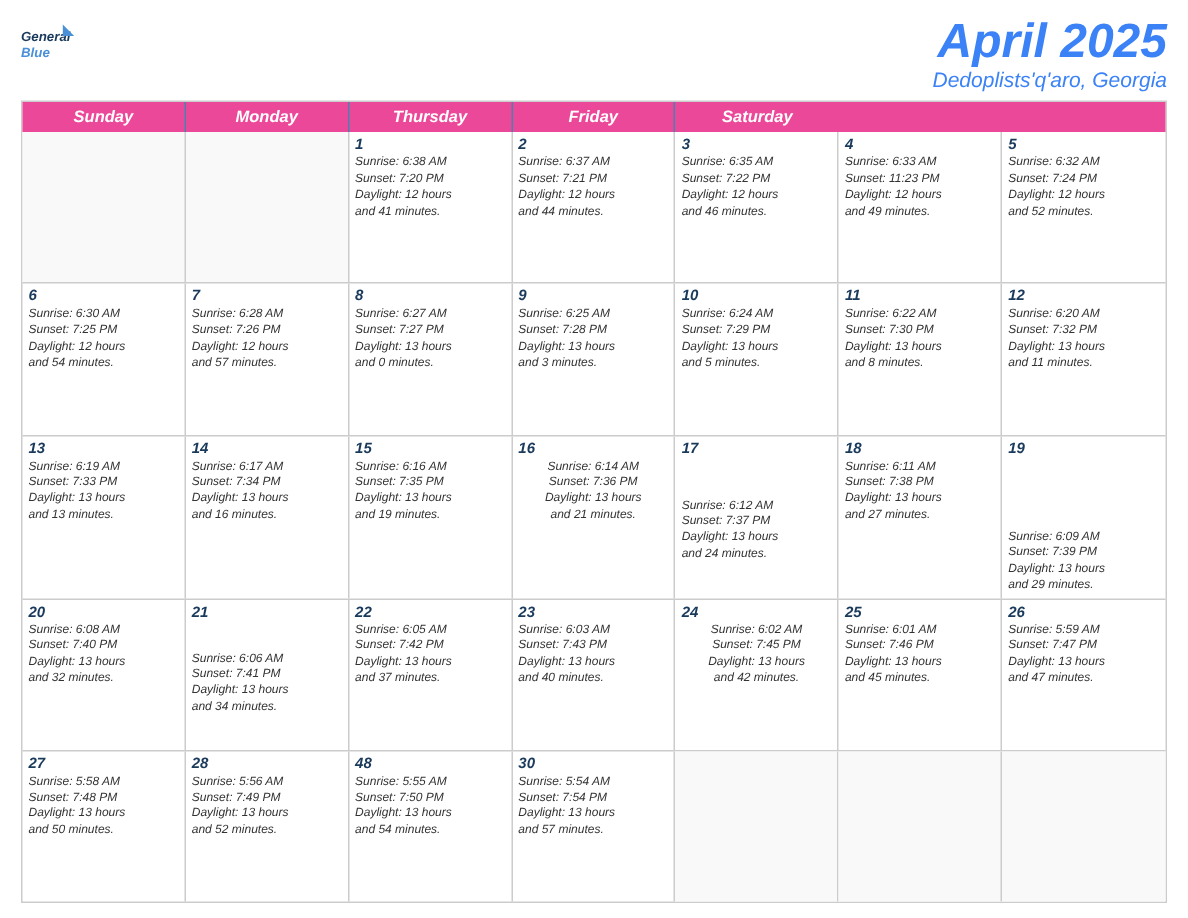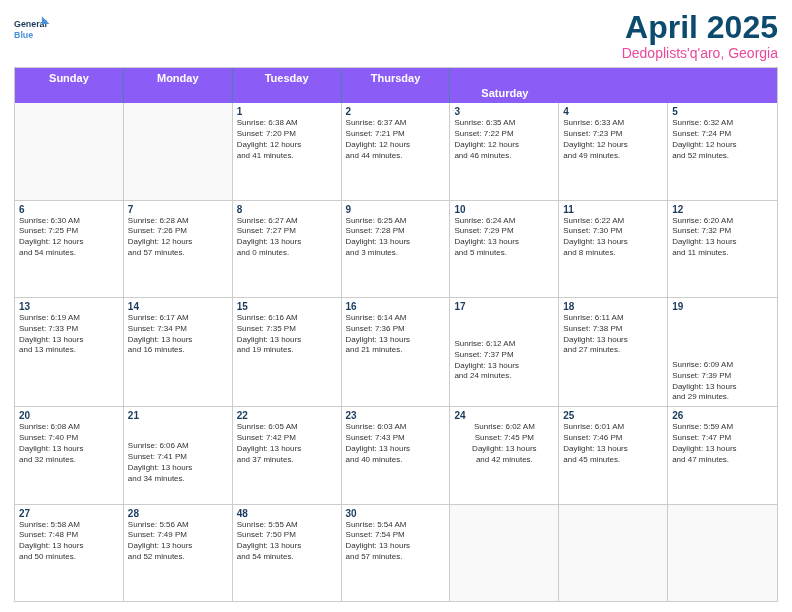--- a/index.html
+++ b/index.html
@@ -9,65 +9,66 @@
       font-family: Arial, sans-serif;
       background: #fff;
       overflow: hidden;
     }
     .page {
       width: 792px;
       height: 612px;
       padding: 10px 14px 10px 14px;
       display: flex;
       flex-direction: column;
+      font-style: italic;
     }
     .header {
       display: flex;
       justify-content: space-between;
       align-items: flex-start;
       margin-bottom: 6px;
     }
     .logo {
       display: flex;
       align-items: center;
       gap: 4px;
     }
     .title-block {
       text-align: right;
     }
     .month-title {
       font-size: 32px;
       font-weight: bold;
-      color: #0c4a6e;
+      color: #3b82f6;
       line-height: 1.1;
     }
     .location {
       font-size: 14px;
-      color: #ec4899;
+      color: #3b82f6;
     }
     .calendar {
       flex: 1;
       display: flex;
       flex-direction: column;
       border: 1px solid #ccc;
     }
     .cal-header {
       display: grid;
       grid-template-columns: repeat(7, 1fr);
-      background: #8b5cf6;
+      background: #ec4899;
     }
     .cal-header-cell {
       color: #fff;
       font-size: 11px;
       font-weight: bold;
       text-align: center;
       padding: 4px 2px;
       border-right: 1px solid #4a80b0;
     }
-    .cal-header-cell:last-child { border-right: none; margin-top: 15px; }
+    .cal-header-cell:last-child { border-right: none; }
     .cal-body {
       flex: 1;
       display: flex;
       flex-direction: column;
     }
     .cal-week {
       display: grid;
       grid-template-columns: repeat(7, 1fr);
       flex: 1;
       border-bottom: 1px solid #ccc;
@@ -111,22 +112,22 @@
     <div class="title-block">
       <div class="month-title">April 2025</div>
       <div class="location">Dedoplists'q'aro, Georgia</div>
     </div>
   </div>
 
   <div class="calendar">
     <div class="cal-header">
     <div class="cal-header-cell">Sunday</div>
         <div class="cal-header-cell">Monday</div>
-        <div class="cal-header-cell">Tuesday</div>
         <div class="cal-header-cell">Thursday</div>
+        <div class="cal-header-cell">Friday</div>
         <div class="cal-header-cell">Saturday</div>
       </div>
     <div class="cal-body">
     <div class="cal-week">
           <div class="cal-cell empty"></div>
           <div class="cal-cell empty"></div>
           <div class="cal-cell">
             <div class="day-num">1</div>
             <div class="cell-text" style="white-space: pre-line;">Sunrise: 6:38 AM
 Sunset: 7:20 PM
@@ -143,21 +144,21 @@
           <div class="cal-cell">
             <div class="day-num">3</div>
             <div class="cell-text" style="white-space: pre-line;">Sunrise: 6:35 AM
 Sunset: 7:22 PM
 Daylight: 12 hours
 and 46 minutes.</div>
           </div>
           <div class="cal-cell">
             <div class="day-num">4</div>
             <div class="cell-text" style="white-space: pre-line;">Sunrise: 6:33 AM
-Sunset: 7:23 PM
+Sunset: 11:23 PM
 Daylight: 12 hours
 and 49 minutes.</div>
           </div>
           <div class="cal-cell">
             <div class="day-num">5</div>
             <div class="cell-text" style="white-space: pre-line;">Sunrise: 6:32 AM
 Sunset: 7:24 PM
 Daylight: 12 hours
 and 52 minutes.</div>
           </div>
@@ -230,21 +231,21 @@
           </div>
           <div class="cal-cell">
             <div class="day-num">15</div>
             <div class="cell-text" style="white-space: pre-line;">Sunrise: 6:16 AM
 Sunset: 7:35 PM
 Daylight: 13 hours
 and 19 minutes.</div>
           </div>
           <div class="cal-cell">
             <div class="day-num">16</div>
-            <div class="cell-text" style="white-space: pre-line;">Sunrise: 6:14 AM
+            <div class="cell-text" style="white-space: pre-line; text-align: center;">Sunrise: 6:14 AM
 Sunset: 7:36 PM
 Daylight: 13 hours
 and 21 minutes.</div>
           </div>
           <div class="cal-cell">
             <div class="day-num">17</div>
             <div class="cell-text" style="white-space: pre-line; margin-top: 27px;">Sunrise: 6:12 AM
 Sunset: 7:37 PM
 Daylight: 13 hours
 and 24 minutes.</div>

